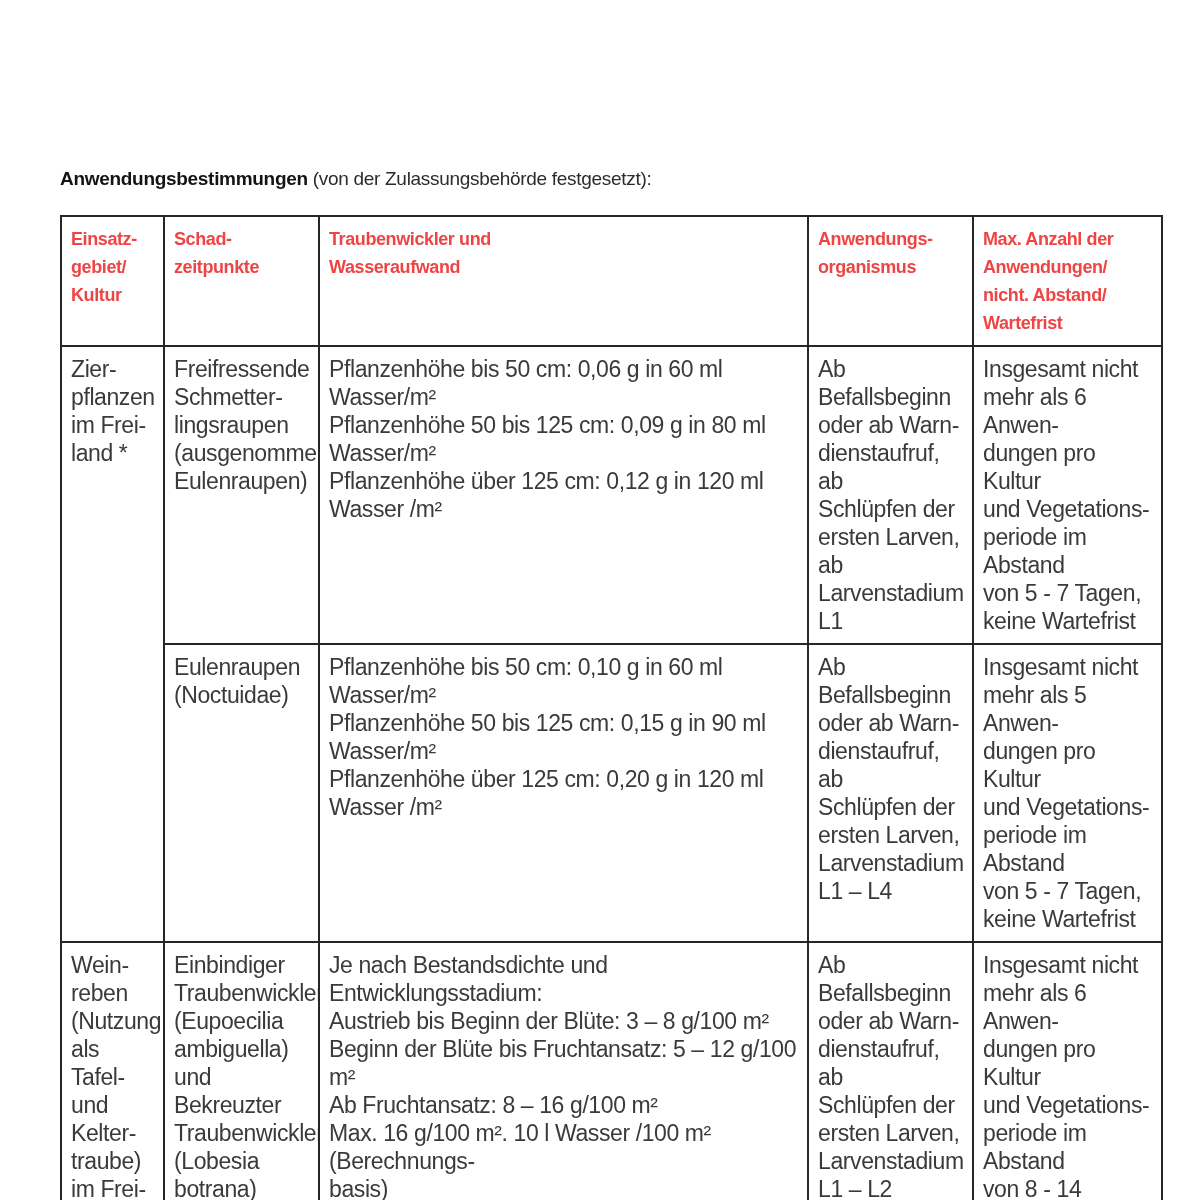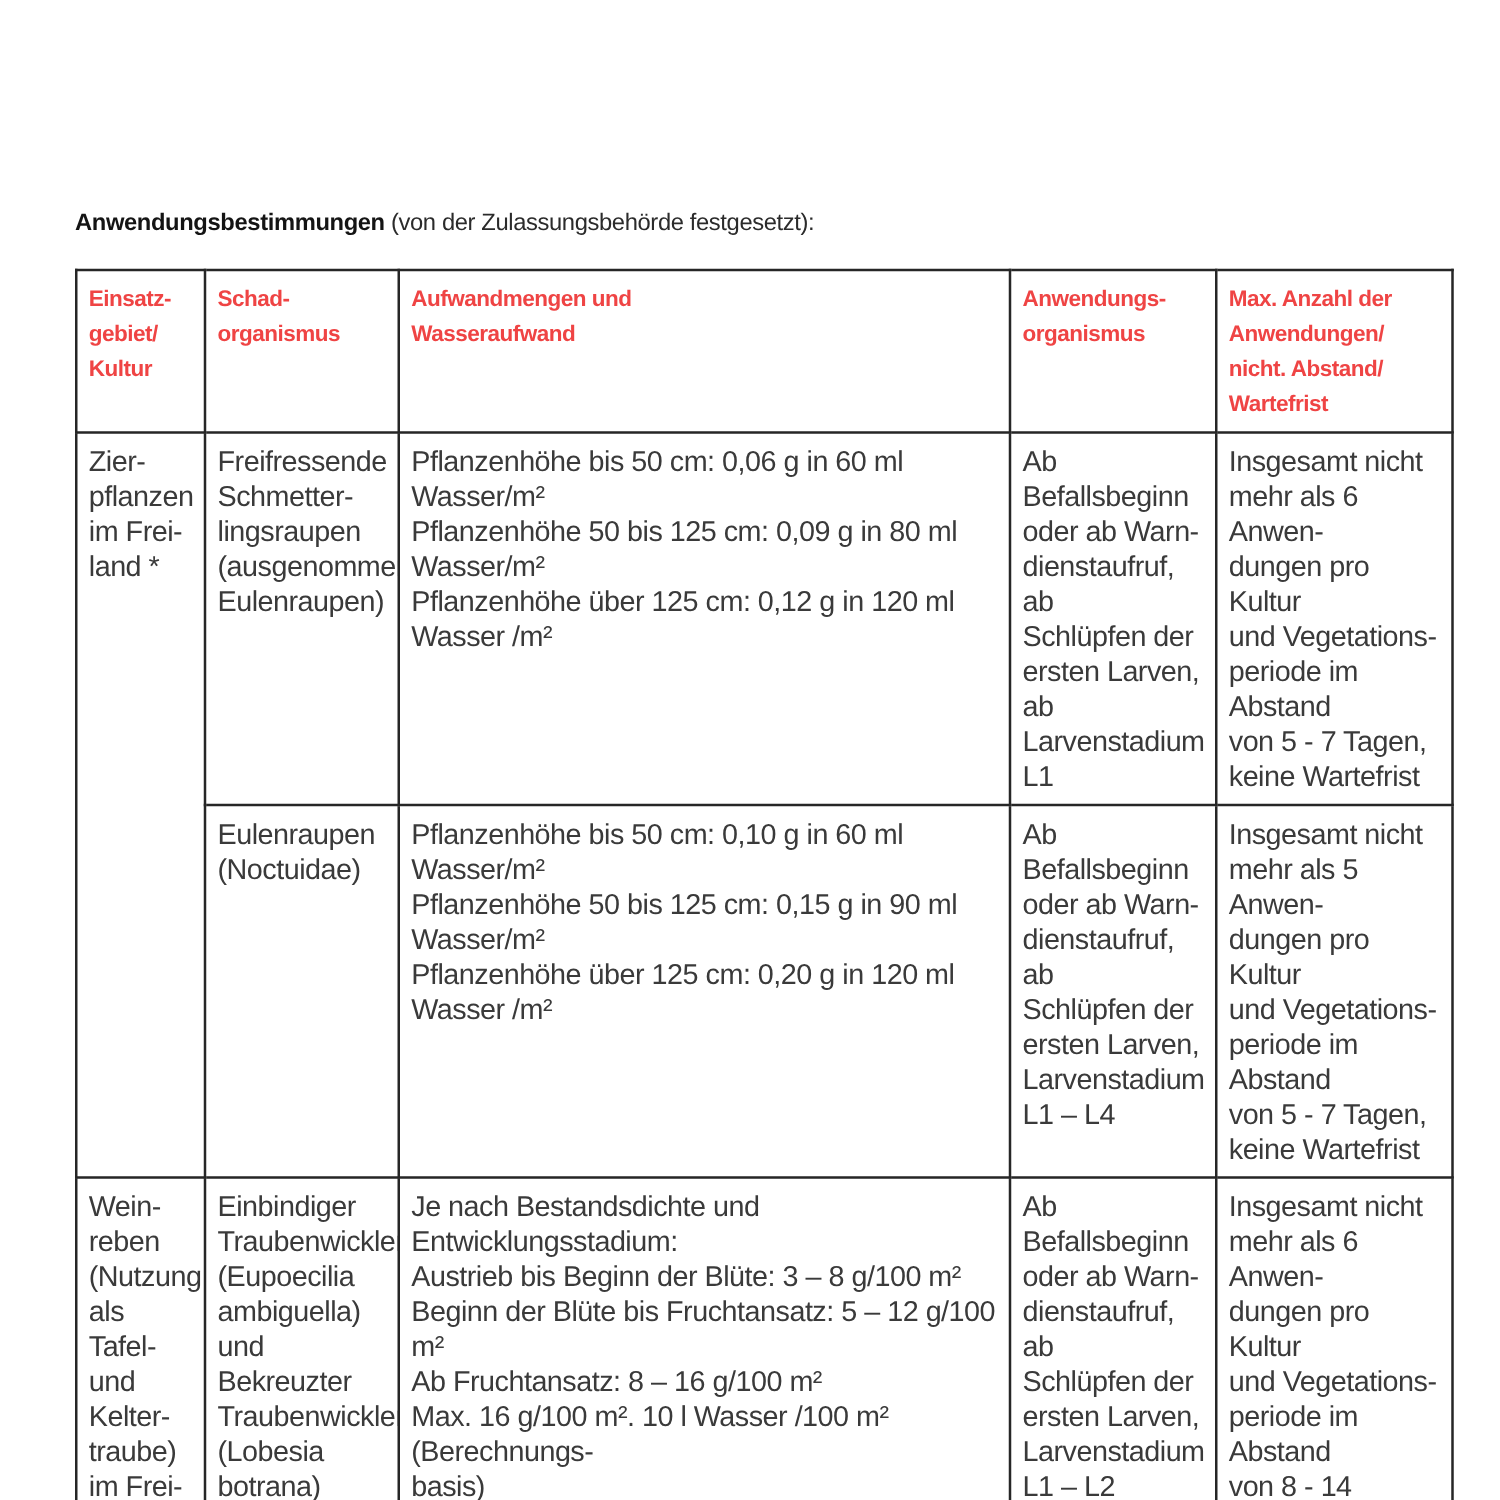--- a/index.html
+++ b/index.html
@@ -81,22 +81,22 @@
         <col class="c3">
         <col class="c4">
         <col class="c5">
     </colgroup>
     <tbody>
       <tr class="r-head">
         <th>Einsatz-
 gebiet/
 Kultur</th>
         <th>Schad-
-organismus</th>
-        <th>Aufwandmengen und
+zeitpunkte</th>
+        <th>Traubenwickler und
 Wasseraufwand</th>
         <th>Anwendungs-
 organismus</th>
         <th>Max. Anzahl der
 Anwendungen/
 nicht. Abstand/
 Wartefrist</th>
       </tr>
 
       <tr class="r-one">

